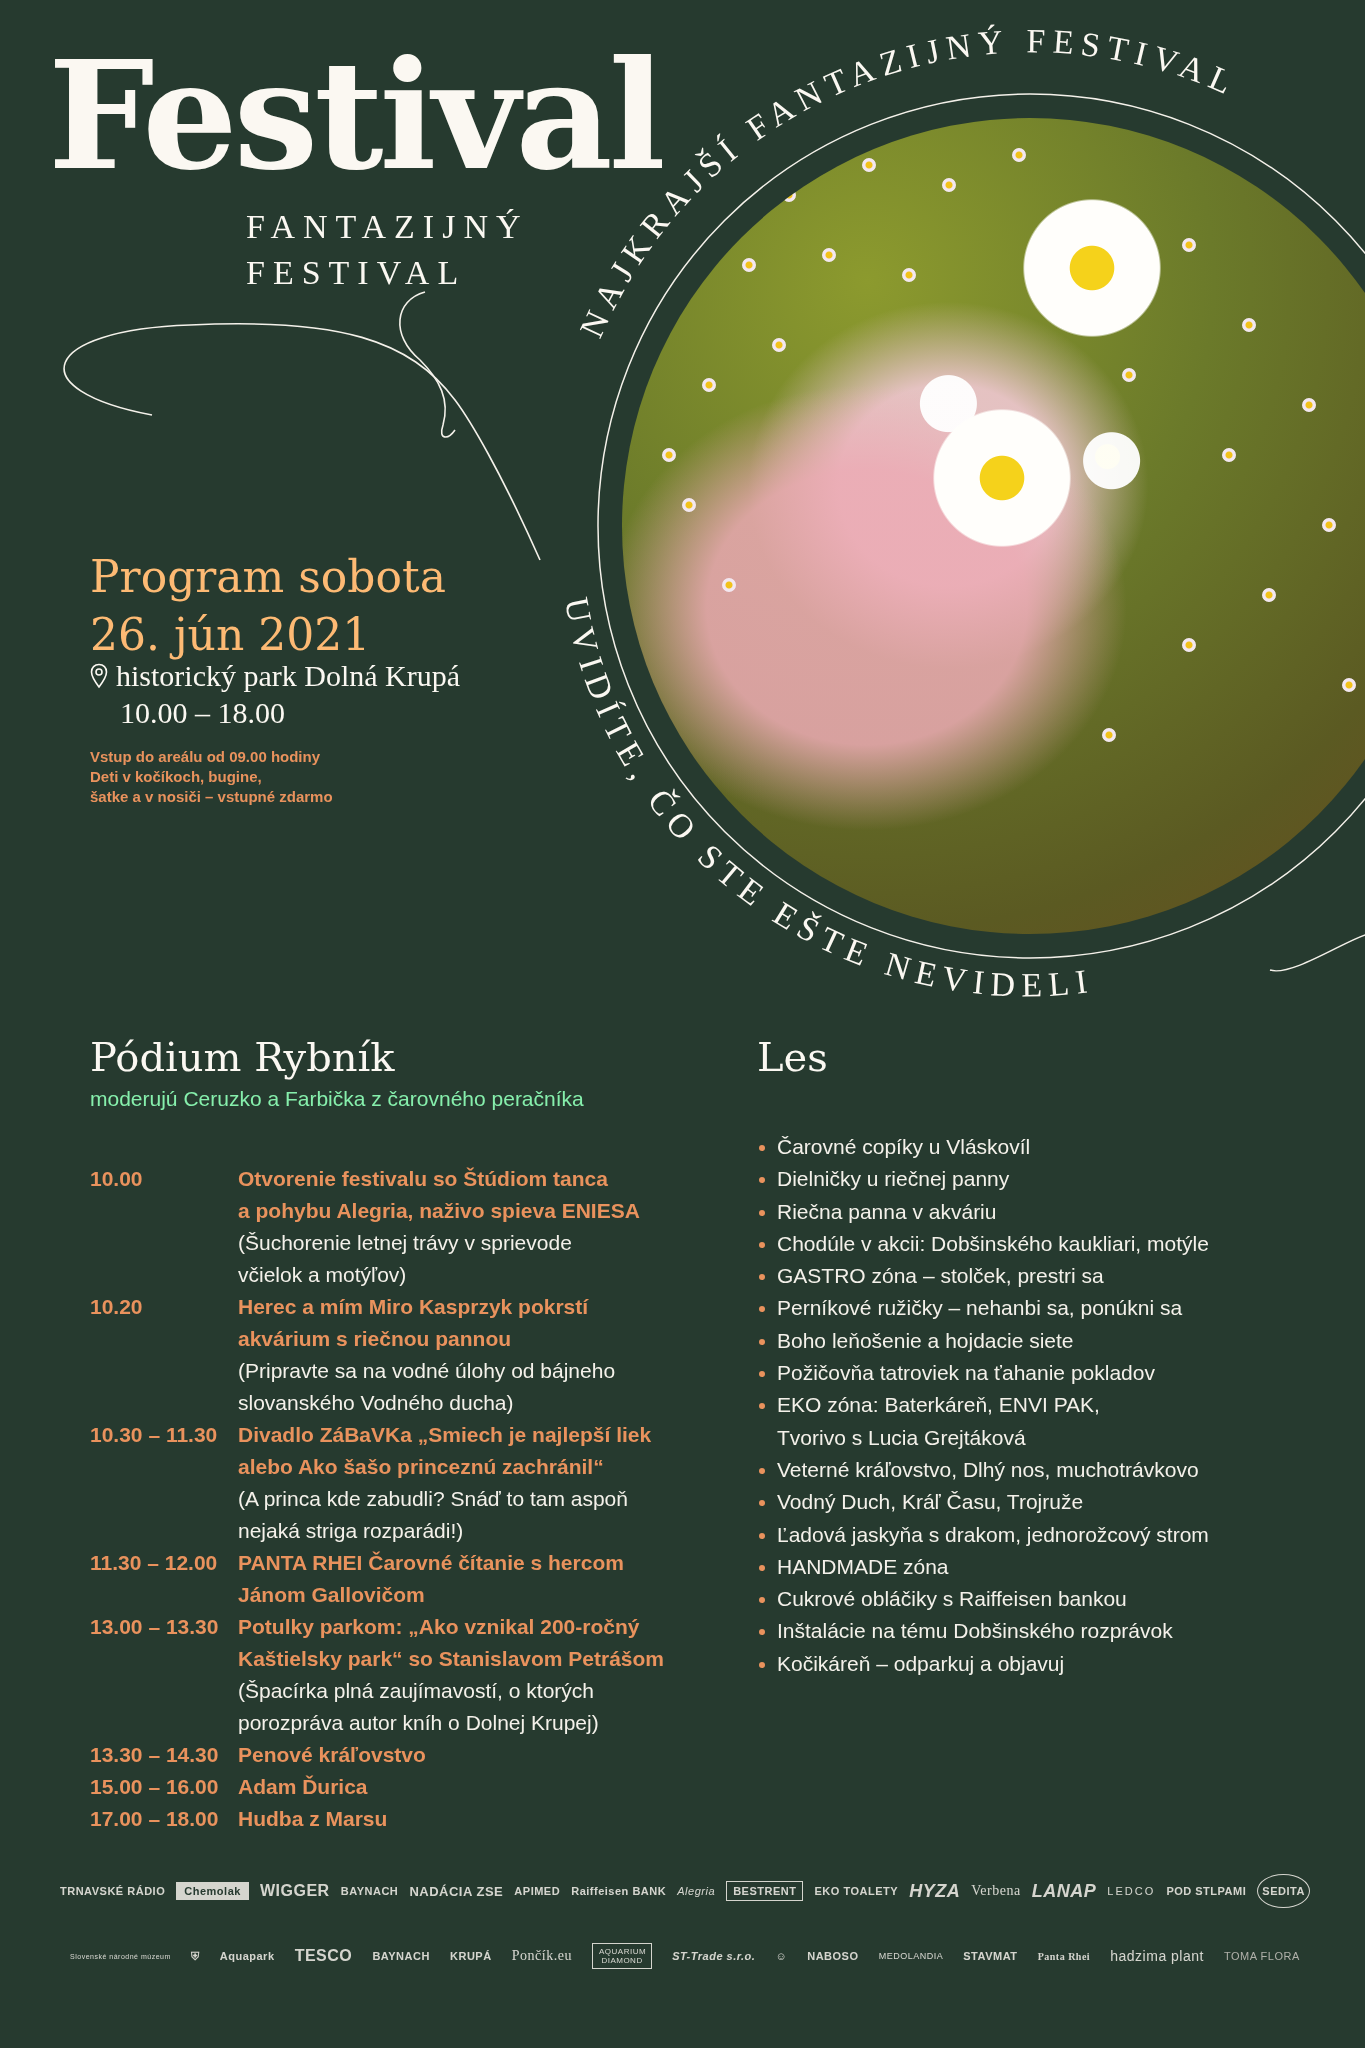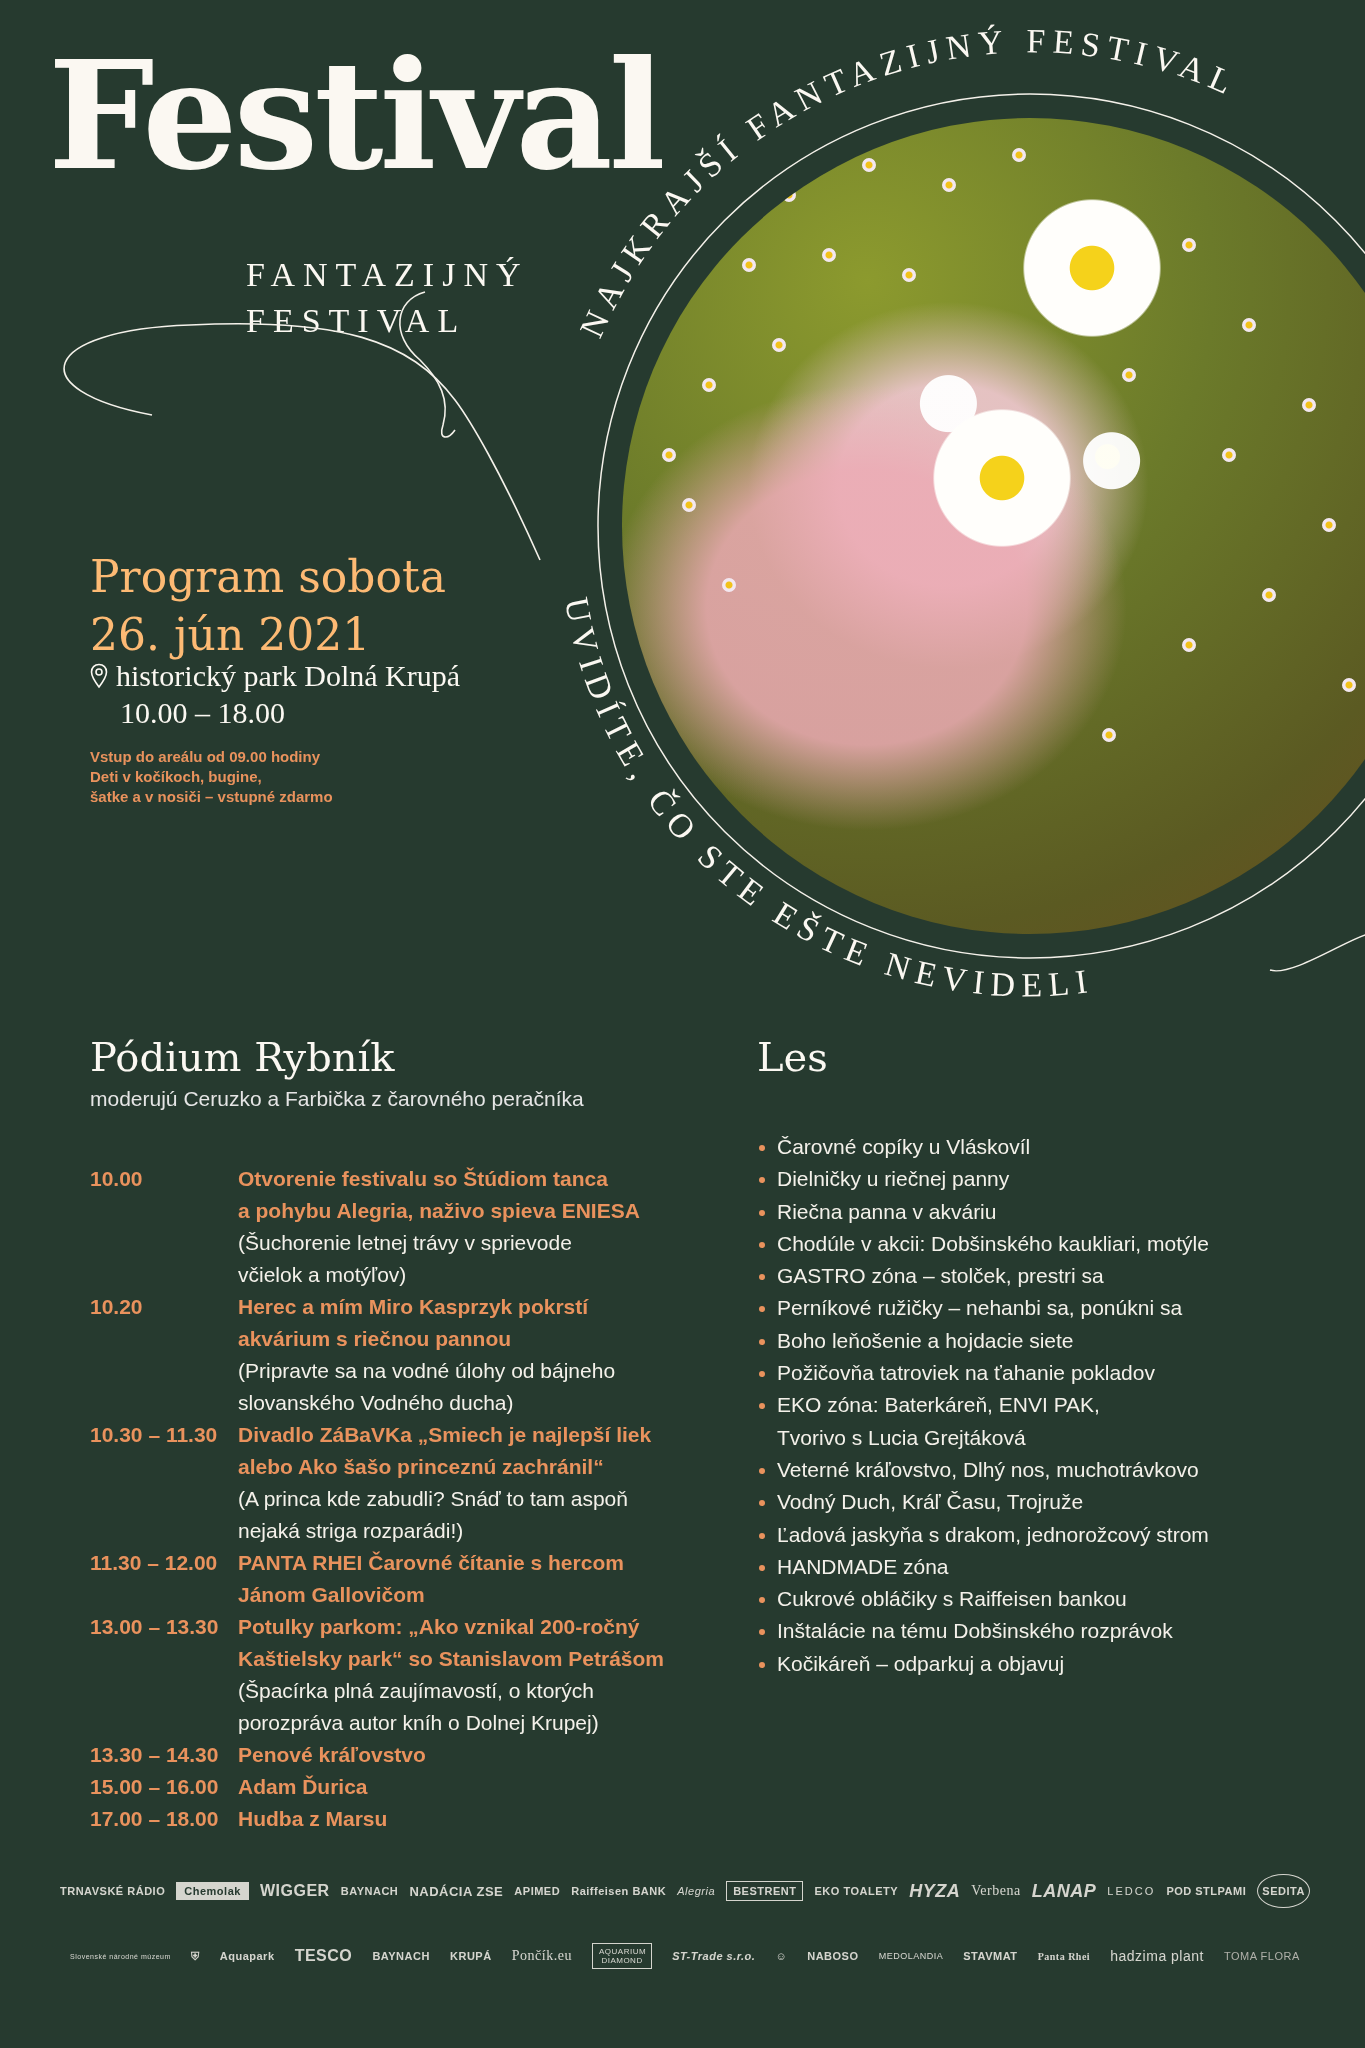--- a/index.html
+++ b/index.html
@@ -3,21 +3,21 @@
 <meta charset="utf-8">
 <style>
   * { box-sizing: border-box; margin: 0; padding: 0; }
   html, body { width: 1365px; height: 2048px; background: #263a2f; overflow: hidden; }
   body { position: relative; font-family: "Liberation Sans", sans-serif; color: #f4f1ea; }
 
   .abs { position: absolute; }
 
   
   .logo-main { left: 48px; top: 40px; font-family: "DejaVu Serif", serif; font-weight: bold; font-size: 150px; line-height: 1; color: #fbf8f2; letter-spacing: -4px; }
-  .logo-sub { font-family: "Liberation Serif", serif; font-size: 34px; letter-spacing: 8px; color: #fbf8f2; margin-top: 48px; }
+  .logo-sub { font-family: "Liberation Serif", serif; font-size: 34px; letter-spacing: 8px; color: #fbf8f2; }
   .logo-sub1 { left: 246px; top: 208px; }
   .logo-sub2 { left: 246px; top: 254px; }
 
   svg.deco { position: absolute; left: 0; top: 0; pointer-events: none; }
 
   
   .photo {
     left: 622px; top: 118px; width: 816px; height: 816px; border-radius: 50%;
     background:
       radial-gradient(circle at 60% 42%, rgba(255,255,255,0.95) 0 28px, transparent 29px),
@@ -34,21 +34,21 @@
 
   
   .prog-title { left: 90px; top: 548px; font-family: "DejaVu Serif", serif; font-size: 44px; line-height: 58px; color: #fdba74; }
   .loc { left: 90px; top: 658px; font-family: "Liberation Serif", serif; font-size: 30px; line-height: 36px; color: #fbf8f2; display: flex; align-items: center; gap: 8px; }
   .time { left: 120px; top: 695px; font-family: "Liberation Serif", serif; font-size: 30px; line-height: 36px; color: #fbf8f2; }
   .note { left: 90px; top: 747px; font-size: 15px; line-height: 20px; color: #e9925d; font-weight: bold; }
 
   
   .sec-title { font-family: "DejaVu Serif", serif; font-size: 40px; color: #fbf8f2; }
   .stage-title { left: 90px; top: 1034px; }
-  .stage-sub { left: 90px; top: 1087px; font-size: 21px; color: #e5e5e5; }
+  .stage-sub { left: 90px; top: 1087px; font-size: 21px; color: #86efac; }
   .sched { left: 90px; top: 1163px; width: 600px; }
   .sched-row { display: flex; font-size: 21px; line-height: 32px; }
   .sched-time { width: 148px; flex: none; color: #e9925d; font-weight: bold; }
   .sched-body { flex: 1; }
   .sched-title { color: #e9925d; font-weight: bold; }
   .sched-desc { color: #f4f1ea; }
 
   .les-title { left: 757px; top: 1034px; }
   .les-list { left: 757px; top: 1131px; width: 560px; list-style: none; }
   .les-list li { position: relative; padding-left: 20px; font-size: 21px; line-height: 32.3px; color: #f4f1ea; }

